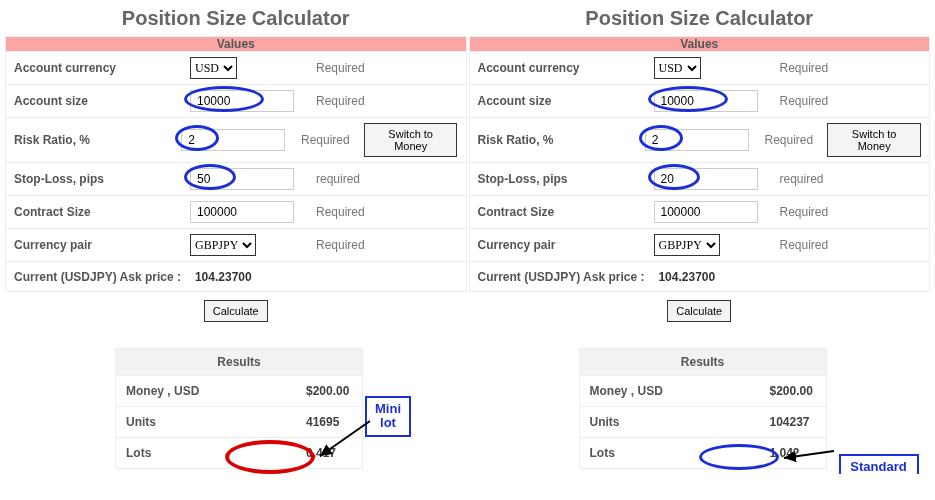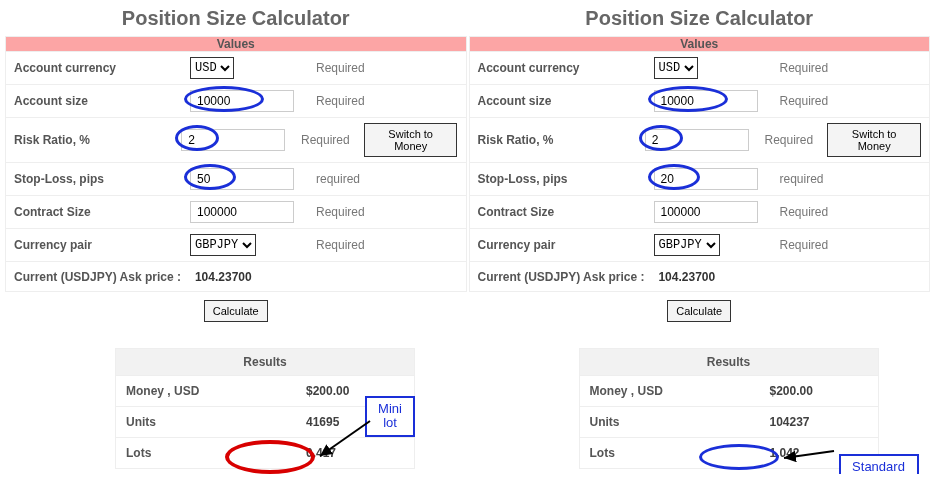--- a/index.html
+++ b/index.html
@@ -45,36 +45,36 @@
     width: 104px;
     height: 22px;
     border: 1px solid #ccc;
     padding: 2px 6px;
     font-family: inherit;
     font-size: 12px;
   }
   select.sel {
     height: 22px;
     border: 1px solid #333;
-    font-family: Liberation Mono, monospace;
+    font-family: Liberation Serif, serif;
     font-size: 12px;
     background: #fff;
   }
   .switch-btn, .calc-btn {
     border: 1px solid #333;
     background: #f4f4f4;
     padding: 4px 8px;
     font-size: 11px;
     cursor: pointer;
     font-family: inherit;
   }
   .calc-row { text-align: center; padding: 8px; }
   .ask-val { font-weight: bold; color: #333; margin-left: 8px; }
 
-  .results-wrap { position: relative; margin: 18px 0 0 110px; width: 300px; }
+  .results-wrap { position: relative; margin: 18px 0 0 110px; width: 248px; }
   .res-head {
     background: #f2f2f2;
     text-align: center;
     font-weight: bold;
     padding: 6px;
     border: 1px solid #eee;
     color: #555;
   }
   .res-row {
     display: flex;
@@ -95,21 +95,21 @@
   .red-oval {
     position: absolute;
     border: 4px solid #d80000;
     border-radius: 50%;
     pointer-events: none;
   }
   .callout {
     position: absolute;
     border: 2px solid #1a2fd8;
     color: #1a2fd8;
-    font-weight: normal;
+    font-weight: bold;
     font-size: 13px;
     padding: 4px 8px;
     background: #fff;
     text-align: center;
     line-height: 1.1;
   }
   svg.arrow { position: absolute; pointer-events: none; }
 </style>
 </head>
 <body>

